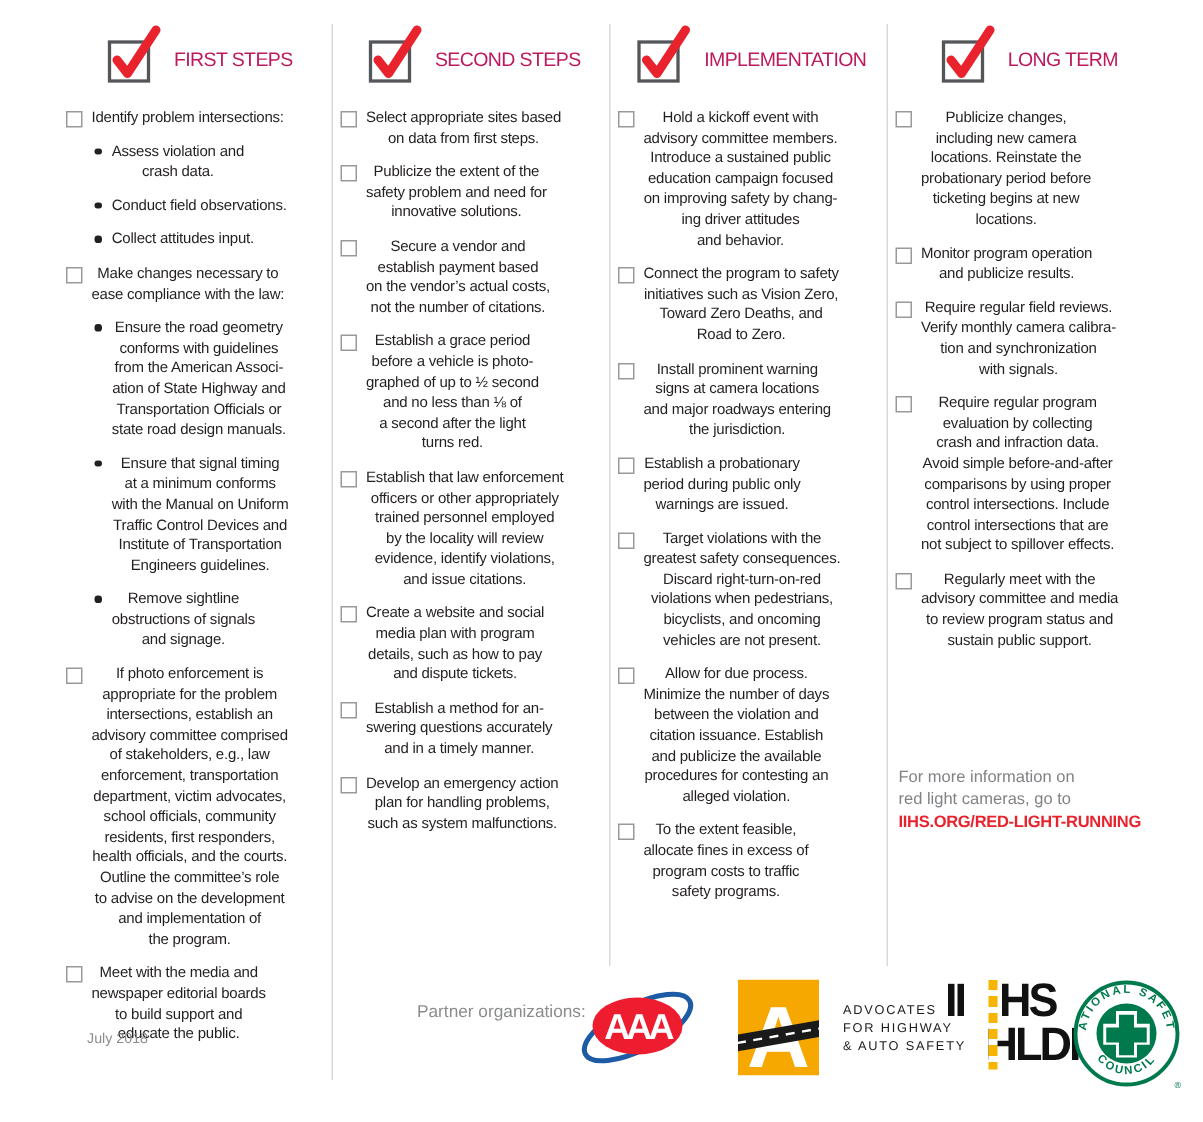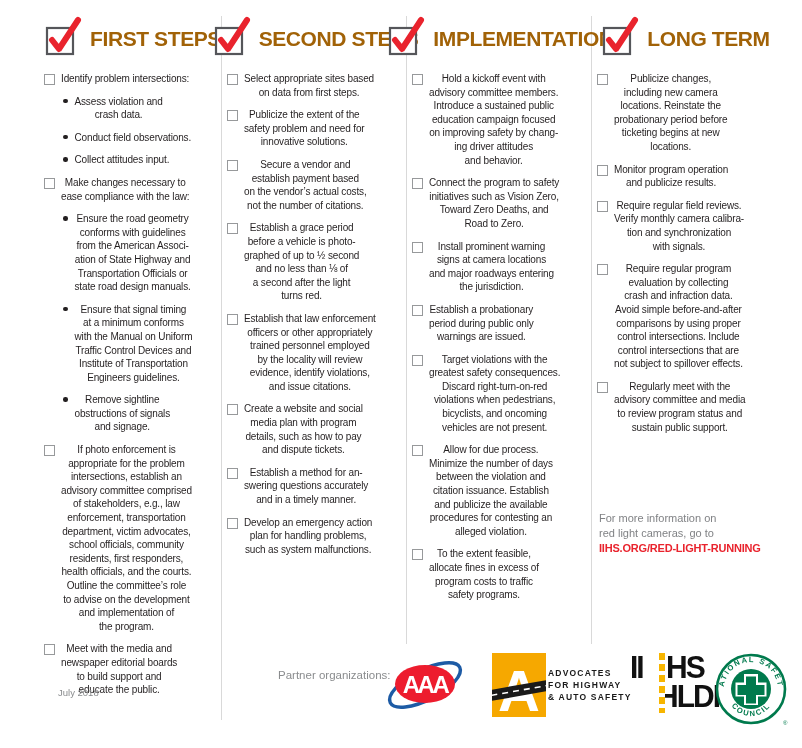--- a/index.html
+++ b/index.html
@@ -14,41 +14,41 @@
 
   
   .col{position:absolute;top:16px;width:178px;}
   .col.c1{left:44px;}
   .col.c2{left:227px;}
   .col.c3{left:412px;}
   .col.c4{left:597px;}
 
   .col-header{display:flex;align-items:center;justify-content:center;height:46px;margin-bottom:10px;white-space:nowrap;}
   .col-header .hicon{flex:none;margin-right:7px;margin-top:-4px;}
-  .col-title{color:#a16207;font-weight:bold;font-size:21px;letter-spacing:-0.4px;}
+  .col-title{color:#be185d;font-weight:normal;font-size:13px;letter-spacing:-0.4px;}
 
   
   .item{display:flex;margin-bottom:9px;}
   .item .marker{flex:none;}
   .item.check .marker{width:9px;height:9px;border:1px solid #97999b;margin:2px 6px 0 0;background:#fff;}
   .item.bullet{padding-left:19px;}
   .item.bullet .marker{width:4.5px;height:4.5px;border-radius:50%;background:#231f20;margin:4px 7px 0 0;}
   .item .txt{font-size:10px;line-height:13.6px;letter-spacing:-0.15px;white-space:pre-line;text-align:center;}
 
   
   .info-note{position:absolute;left:599px;top:511px;width:185px;font-size:11px;line-height:14.5px;}
   .info-note .gray{color:#808285;white-space:pre-line;}
   .info-note .red-link{color:#e9232d;font-weight:bold;letter-spacing:-0.2px;text-decoration:none;display:inline-block;margin-top:1px;}
 
   
   .partner-label{position:absolute;left:278px;top:669px;font-size:11.5px;color:#8a8c8e;}
   .logo{position:absolute;}
   .logo-aaa{left:383px;top:646px;}
   .logo-advocates{left:492px;top:653px;display:flex;align-items:center;}
-  .adv-text{margin-left:2px;font-size:8.5px;font-weight:bold;letter-spacing:1.2px;line-height:12px;color:#1a1a1a;white-space:nowrap;}
+  .adv-text{margin-left:16px;font-size:8.5px;font-weight:normal;letter-spacing:1.2px;line-height:12px;color:#1a1a1a;white-space:nowrap;}
   .logo-iihs{left:630px;top:653px;width:84px;height:62px;}
   .iihs-wrap{position:relative;width:84px;height:62px;font-weight:bold;line-height:1;text-align:center;}
   .iihs-wrap span{position:absolute;font-size:30px;letter-spacing:-2px;color:#111;transform:scaleY(1.04);}
   .iihs-top-ii{left:0;top:0;}
   .iihs-top-hs{left:36px;top:0;}
   .iihs-bot{left:27px;top:29px;}
   .iihs-road{position:absolute;left:29px;top:0;width:6px;height:60px;
              background:repeating-linear-gradient(to bottom,#f7b500 0 7px,#ffffff 7px 11px);}
   .logo-nsc{left:714px;top:652px;}
   .july{position:absolute;left:58px;top:687px;font-size:9.5px;color:#8a8c8e;}

